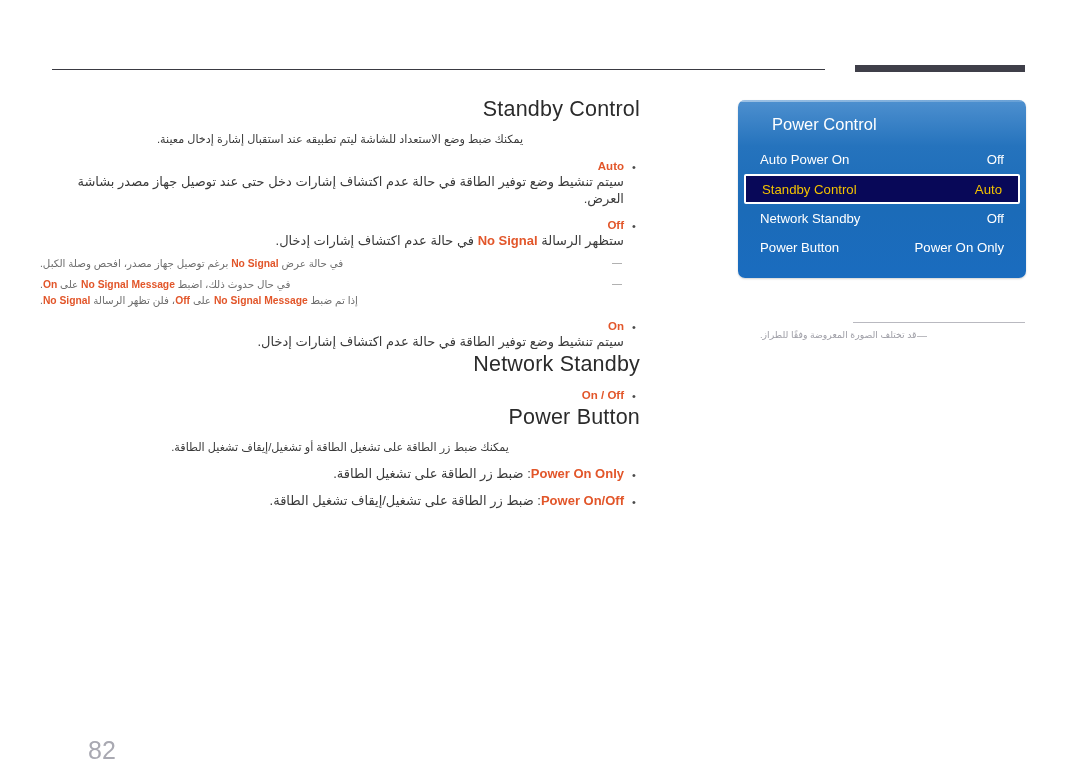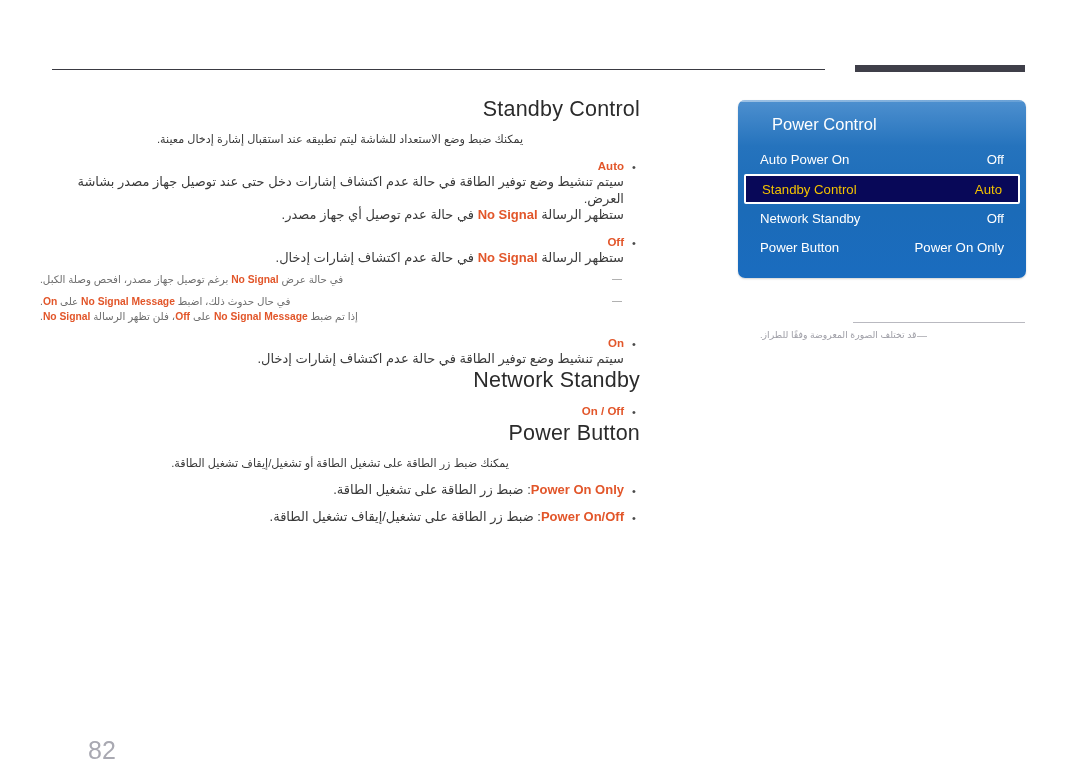--- a/index.html
+++ b/index.html
@@ -236,21 +236,20 @@
 <div class="content">
 
   <h2 class="section-title">Standby Control</h2>
   <p class="body">يمكنك ضبط وضع الاستعداد للشاشة ليتم تطبيقه عند استقبال إشارة إدخال معينة.</p>
 
   <div class="bullet-row">
     <div class="bullet-dot">•</div>
     <div class="bullet-body">
       <div class="bullet-label">Auto</div>
       <div class="bullet-line">سيتم تنشيط وضع توفير الطاقة في حالة عدم اكتشاف إشارات دخل حتى عند توصيل جهاز مصدر بشاشة العرض.</div>
-      <div class="bullet-line"><span>ستظهر الرسالة </span><span class="kw">No Signal</span><span> في حالة عدم توصيل أي جهاز مصدر.</span></div>
     </div>
   </div>
 
   <div class="bullet-row">
     <div class="bullet-dot">•</div>
     <div class="bullet-body">
       <div class="bullet-label">Off</div>
       <div class="bullet-line"><span>ستظهر الرسالة </span><span class="kw">No Signal</span><span> في حالة عدم اكتشاف إشارات إدخال.</span></div>
 
       <div class="note-row">

